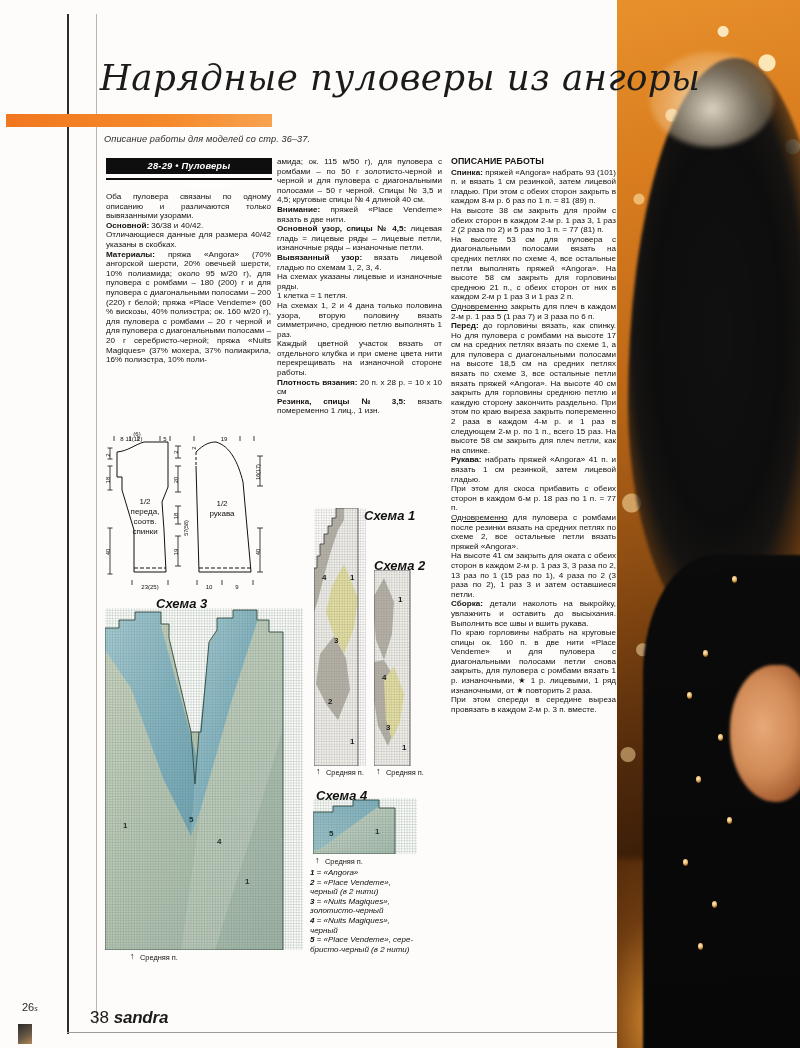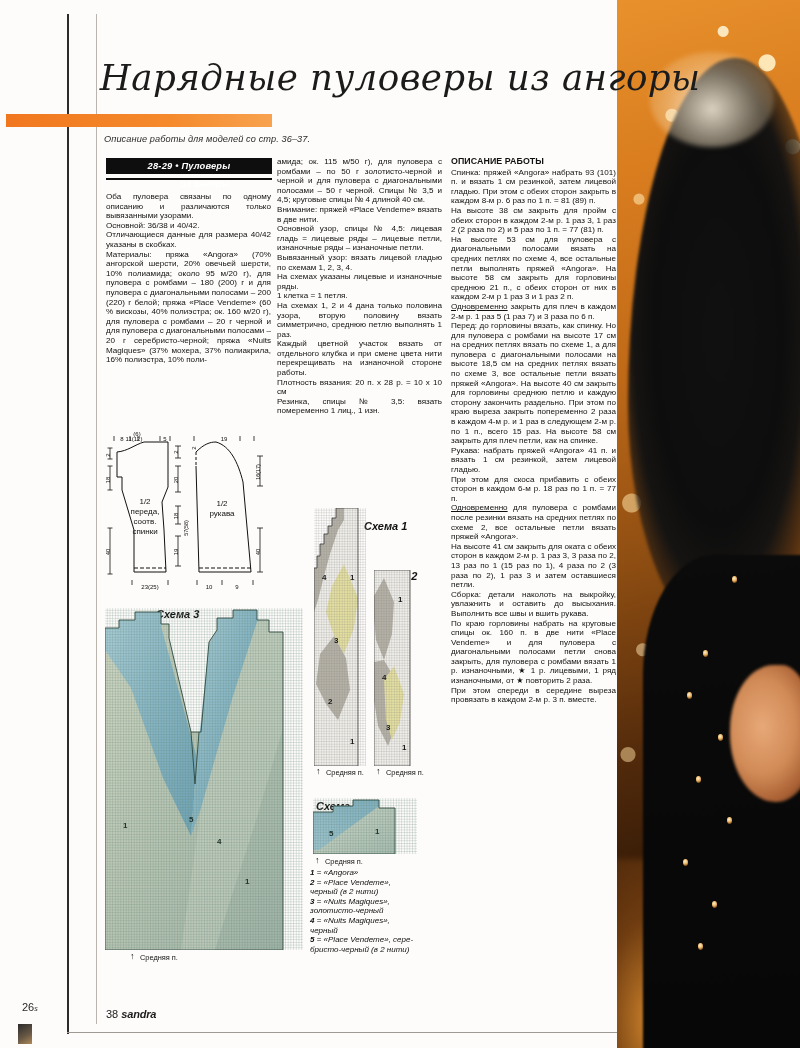--- a/index.html
+++ b/index.html
@@ -79,21 +79,21 @@
     background: linear-gradient(90deg, #f1771f 0%, #f58a2c 62%, #f8a24f 100%);
   }
   .subtitle {
     position: absolute; left: 104px; top: 134px; width: 330px;
     font-size: 9.2px; font-style: italic; color: #2a2a2a; letter-spacing: .1px;
   }
 
   
   .col { position: absolute; font-size: 8.1px; line-height: 9.6px; color: #111; text-align: justify; }
   .col p { margin: 0 0 0 0; text-align: justify; }
-  .col b { font-weight: 400; }
+  .col b { font-weight: 700; }
   .col .ul { text-decoration: underline; }
   #col1 { left: 106px; top: 192px;  width: 165px; }
   #col2 { left: 277px; top: 157px;  width: 165px; }
   #col3 { left: 451px; top: 157px;  width: 165px; }
 
   .col3-head { font-weight: 700; font-size: 8.8px; letter-spacing: .1px; margin-bottom: 1px; }
 
   
   .banner {
     position: absolute; left: 106px; top: 158px; width: 166px; height: 22px;
@@ -106,40 +106,40 @@
   .banner .l1 { top: 3px; }
   .banner .l2 { top: 21px; padding-left: 32px; }
   .banner .gap { position: absolute; left: 0; top: 16px; width: 100%; height: 4px; background: #fdfcfa; }
 
   
   .schem { position: absolute; left: 104px; top: 432px; width: 172px; height: 160px; }
   .schem svg { display: block; }
 
   
   .chartlabel {
-    position: absolute; font-style: italic; font-weight: 700; font-size: 11px; color: #111; margin-top: 12px;
+    position: absolute; font-style: italic; font-weight: 700; font-size: 13px; color: #111;
   }
   .chartcap { position: absolute; font-size: 7.4px; color: #111; white-space: nowrap; }
   .gridimg { position: absolute; }
   .gridimg svg { display: block; }
   .arrow { position: absolute; font-size: 9px; line-height: 9px; color: #111; }
 
   
   .legend { position: absolute; left: 310px; top: 868px; width: 140px; font-size: 8px; line-height: 9.6px; color: #111; }
   .legend .row { margin-bottom: 0px; }
   .legend .num { font-weight: 700; font-style: italic; }
   .legend .it { font-style: italic; }
 
   
   .folio-margin {
     position: absolute; left: 22px; top: 1001px; font-size: 11px; color: #2a2a2a;
   }
   .folio-margin .s { font-size: 7px; font-style: italic; }
   .folio {
-    position: absolute; left: 106px; top: 1008px; font-size: 11px; color: #1b1b1b;
+    position: absolute; left: 90px; top: 1008px; font-size: 17px; color: #1b1b1b;
   }
   .folio .brand { font-weight: 700; font-style: italic; letter-spacing: -.2px; }
   .thumb {
     position: absolute; left: 18px; top: 1024px; width: 14px; height: 20px;
     background: linear-gradient(150deg,#2a2a2a,#6a5a46 60%,#b08a58);
   }
 </style>
 </head>
 <body>
 

